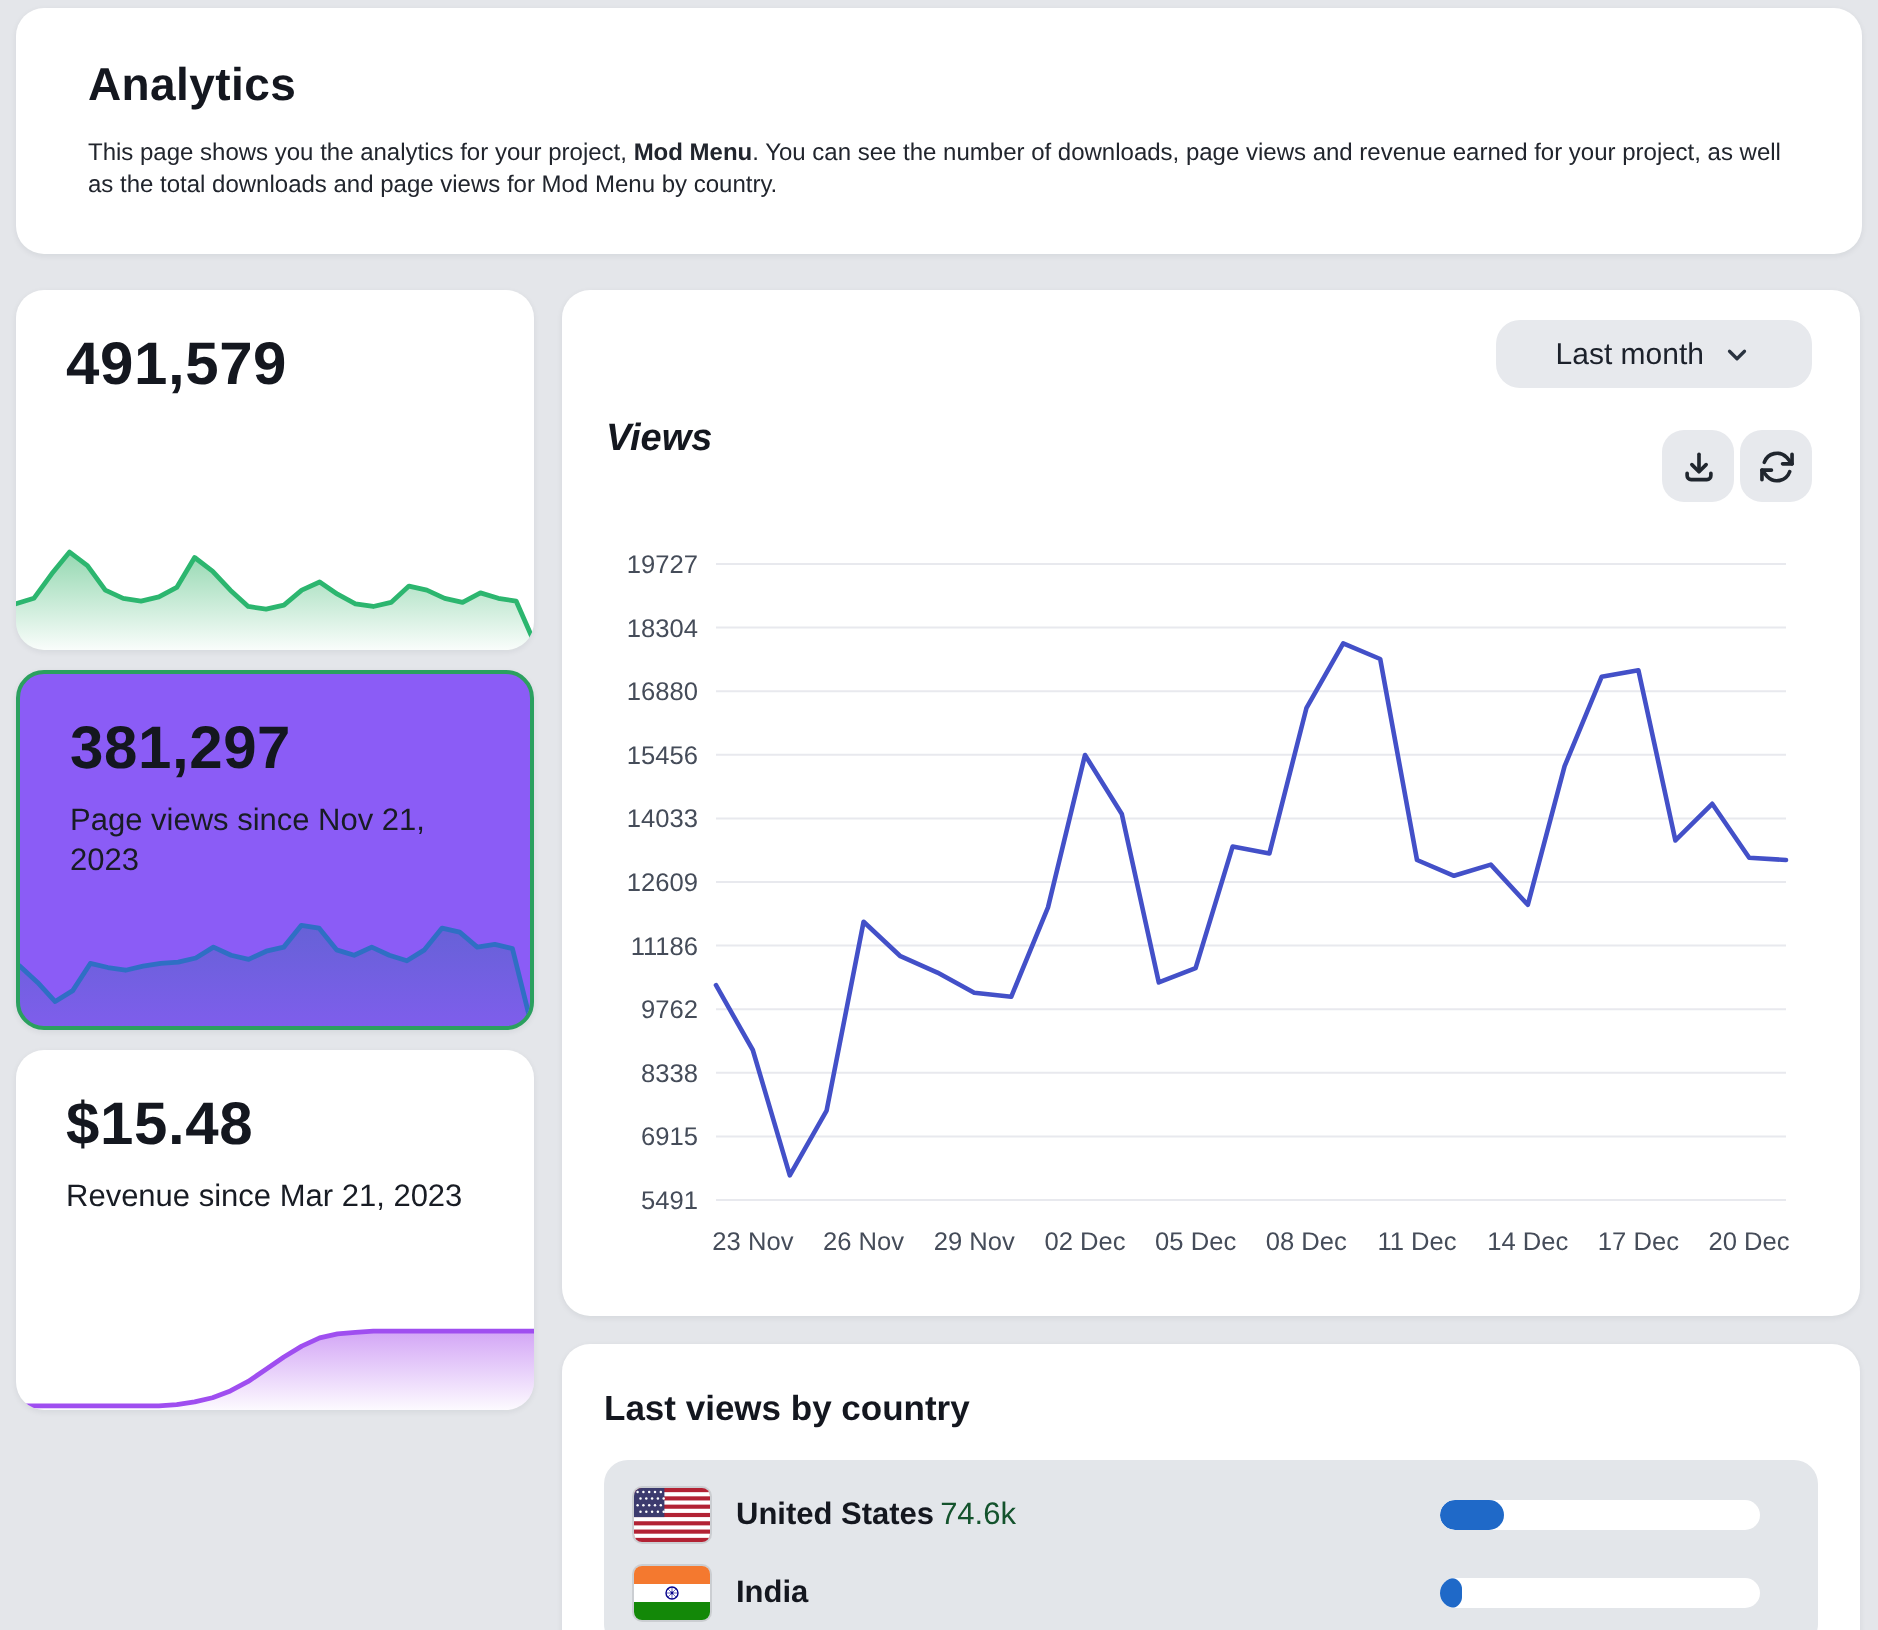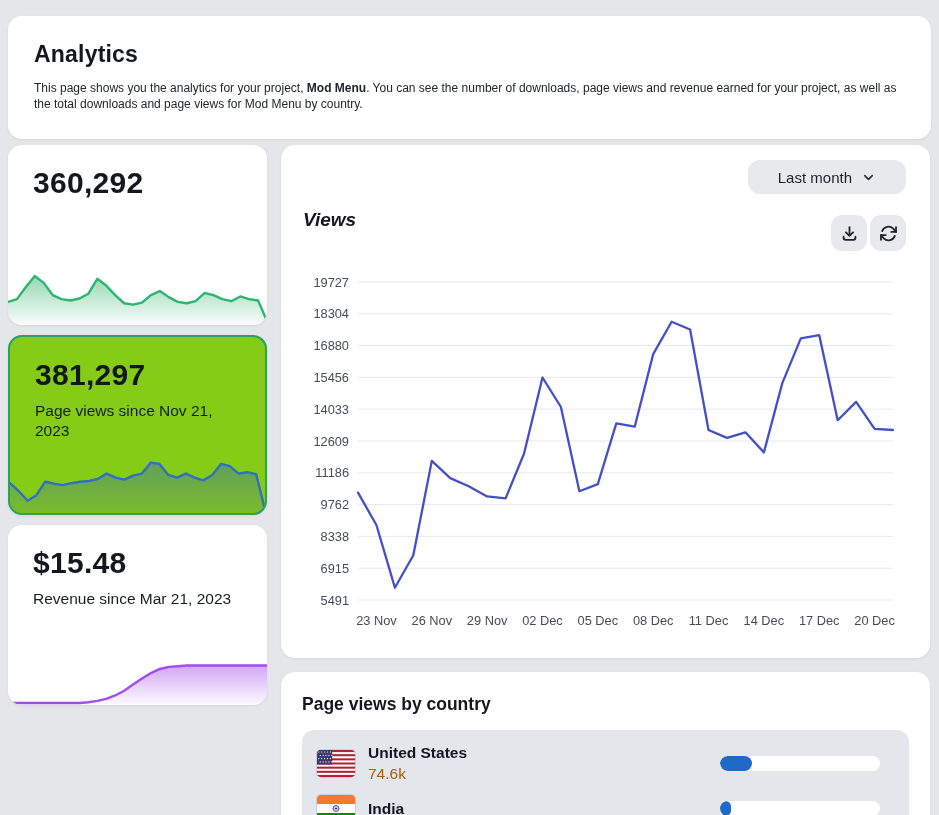--- a/index.html
+++ b/index.html
@@ -11,28 +11,28 @@
     position:relative;
     overflow:hidden;
   }
   .card {
     position:absolute;
     background:#ffffff;
     border-radius:14px;
     box-shadow:0 1px 3px rgba(20,25,40,.07);
   }
   
-  #header-card { left:8px; top:16px; width:923px; height:123px; padding:25px 26px; }
+  #header-card { left:8px; top:4px; width:923px; height:123px; padding:25px 36px; }
   #page-title { font-size:23px; font-weight:700; letter-spacing:.2px; }
   #page-desc { margin-top:13px; font-size:12px; line-height:1.32; color:#21252d; max-width:882px; }
   #page-desc b { font-weight:700; }
   
   .stat-card { left:8px; width:259px; height:180px; overflow:hidden; cursor:pointer; }
   #stat-downloads { top:145px; }
-  #stat-pageviews { top:335px; background:#84cc16; border:2px solid #2ba05f; }
+  #stat-pageviews { top:335px; background:#8b5cf6; border:2px solid #2ba05f; }
   #stat-revenue { top:525px; }
   .stat-value { position:absolute; left:25px; top:21px; font-size:30px; font-weight:700; letter-spacing:.3px; }
   .stat-label { position:absolute; left:25px; top:64px; width:207px; font-size:15.5px; line-height:1.26; color:#181c24; }
   .sparkline { position:absolute; left:0; right:0; bottom:0; height:68px; width:100%; display:block; }
   
   #chart-card { left:281px; top:145px; width:649px; height:513px; }
   #range-button {
     position:absolute; top:15px; right:24px; height:34px; padding:0 30px;
     display:flex; align-items:center; gap:9px;
     background:#e7e9ed; border:none; border-radius:12px;
@@ -51,36 +51,36 @@
   
   #country-card { left:281px; top:672px; width:649px; height:280px; padding:22px 21px; }
   #country-title { font-size:17.5px; font-weight:700; }
   #country-list { margin-top:15px; background:#e3e6ea; border-radius:12px; padding:8px 14px; }
   .country-row { display:flex; align-items:center; gap:13px; padding:6px 1px; }
   .flag {
     width:38px; height:27px; border-radius:4px; overflow:hidden; flex:none;
     box-shadow:0 0 0 1px rgba(0,0,0,.10);
   }
   .flag svg { display:block; width:100%; height:100%; }
-  .country-info { display:flex; flex-direction:column; gap:3px; }
+  .country-info { display:flex; flex-direction:row; gap:3px; }
   .country-name { font-size:15.5px; font-weight:700; }
-  .country-value { font-size:15.5px; color:#a16207; }
+  .country-value { font-size:15.5px; color:#14532d; }
   .country-bar { margin-left:auto; margin-right:14px; width:160px; height:15px; border-radius:8px; background:#ffffff; overflow:hidden; }
   .country-bar-fill { height:100%; border-radius:8px; }
 </style>
 </head>
 <body>
 
 <section class="card" id="header-card">
   <h1 id="page-title">Analytics</h1>
   <p id="page-desc"><span>This page shows you the analytics for your project, </span><b>Mod Menu</b><span>. You can see the number of downloads, page views and revenue earned for your project, as well as the total downloads and page views for Mod Menu by country.</span></p>
 </section>
 
 <section class="card stat-card" id="stat-downloads">
-  <div class="stat-value">360,292</div>
+  <div class="stat-value">491,579</div>
   <svg class="sparkline" viewBox="0 0 100 40" preserveAspectRatio="none">
       <defs>
         <linearGradient id="downloads_spark-g" x1="0" y1="0" x2="0" y2="1">
           <stop offset="0%" stop-color="#8fd6ad" stop-opacity="0.95"></stop>
           <stop offset="100%" stop-color="#8fd6ad" stop-opacity="0.05"></stop>
         </linearGradient>
       </defs>
       <polygon points="0.00,26.40 3.45,24.80 6.90,17.60 10.34,11.20 13.79,15.20 17.24,22.40 20.69,24.80 24.14,25.60 27.59,24.40 31.03,21.60 34.48,12.80 37.93,16.80 41.38,22.40 44.83,27.20 48.28,28.00 51.72,26.80 55.17,22.40 58.62,20.00 62.07,23.60 65.52,26.40 68.97,27.20 72.41,26.00 75.86,21.20 79.31,22.40 82.76,24.80 86.21,26.00 89.66,23.20 93.10,24.80 96.55,25.60 100.00,37.60 100,40 0,40" fill="url(#downloads_spark-g)"></polygon>
       <polyline points="0.00,26.40 3.45,24.80 6.90,17.60 10.34,11.20 13.79,15.20 17.24,22.40 20.69,24.80 24.14,25.60 27.59,24.40 31.03,21.60 34.48,12.80 37.93,16.80 41.38,22.40 44.83,27.20 48.28,28.00 51.72,26.80 55.17,22.40 58.62,20.00 62.07,23.60 65.52,26.40 68.97,27.20 72.41,26.00 75.86,21.20 79.31,22.40 82.76,24.80 86.21,26.00 89.66,23.20 93.10,24.80 96.55,25.60 100.00,37.60" fill="none" stroke="#2cb66f" stroke-width="2.4" vector-effect="non-scaling-stroke" stroke-linejoin="round" stroke-linecap="round"></polyline>
     </svg>
@@ -179,21 +179,21 @@
       <text x="362.17241379310343" y="352" text-anchor="middle" class="tick">08 Dec</text>
       <text x="417.51724137931035" y="352" text-anchor="middle" class="tick">11 Dec</text>
       <text x="472.8620689655172" y="352" text-anchor="middle" class="tick">14 Dec</text>
       <text x="528.2068965517242" y="352" text-anchor="middle" class="tick">17 Dec</text>
       <text x="583.551724137931" y="352" text-anchor="middle" class="tick">20 Dec</text>
       <polyline points="67.0,219.6 85.4,252.0 103.9,314.7 122.3,282.3 140.8,187.9 159.2,205.1 177.7,213.3 196.1,223.4 214.6,225.4 233.0,180.7 251.5,104.5 269.9,134.0 288.4,218.2 306.8,211.1 325.3,150.3 343.7,153.7 362.2,81.1 380.6,48.7 399.1,56.5 417.5,157.0 436.0,164.9 454.4,159.3 472.9,179.4 491.3,110.1 509.8,65.4 528.2,62.1 546.7,147.2 565.1,128.9 583.6,155.9 602.0,157.0" fill="none" stroke="#4350c8" stroke-width="2.3" stroke-linejoin="round" stroke-linecap="round"></polyline>
     </svg>
 </section>
 
 <section class="card" id="country-card">
-  <div id="country-title">Page views by country</div>
+  <div id="country-title">Last views by country</div>
   <div id="country-list">
       <div class="country-row">
         <div class="flag">
           <svg viewBox="0 0 38 27" preserveAspectRatio="none">
             <rect width="38" height="27" fill="#b22234"></rect>
             <rect y="2.08" width="38" height="2.08" fill="#ffffff"></rect>
             <rect y="6.23" width="38" height="2.08" fill="#ffffff"></rect>
             <rect y="10.38" width="38" height="2.08" fill="#ffffff"></rect>
             <rect y="14.54" width="38" height="2.08" fill="#ffffff"></rect>
             <rect y="18.69" width="38" height="2.08" fill="#ffffff"></rect>

